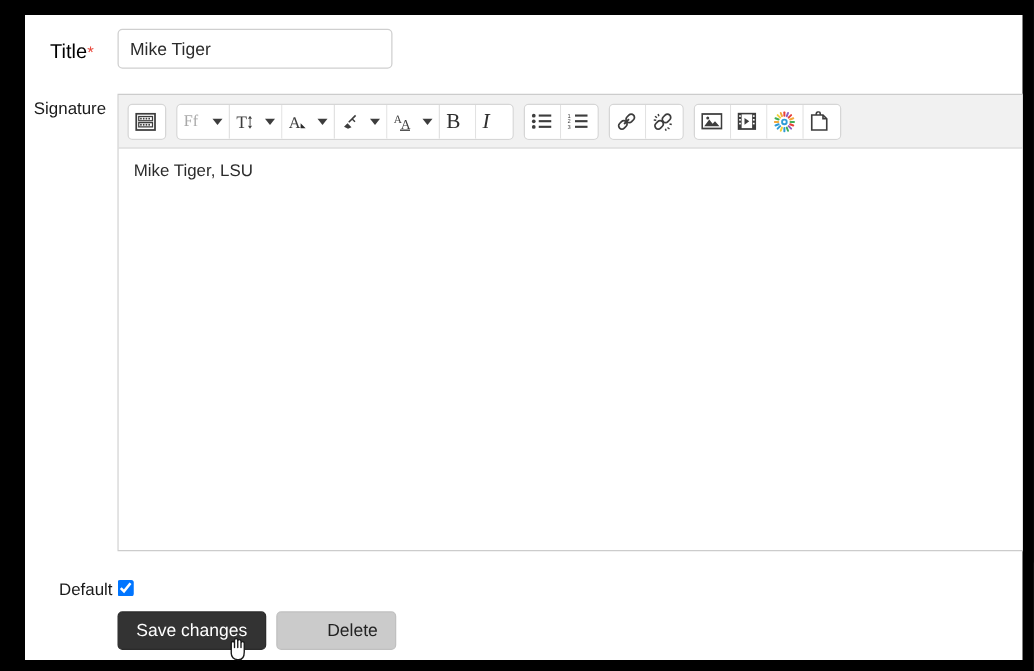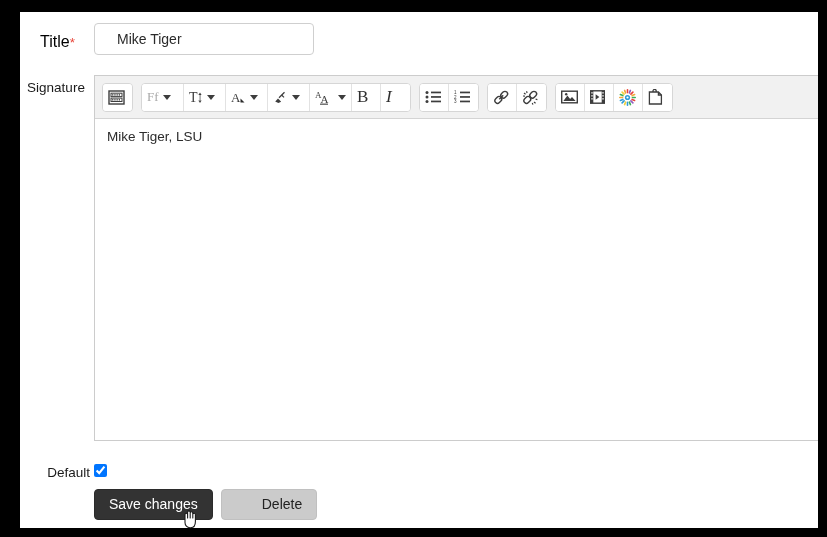--- a/index.html
+++ b/index.html
@@ -31,21 +31,21 @@
   #title-input {
     position: absolute;
     left: 74px; top: 11px;
     width: 220px; height: 32px;
     border: 1px solid #cfcfcf;
     border-radius: 4px;
     background: #ffffff;
     font-family: "Liberation Sans", sans-serif;
     font-size: 14px;
     color: #2b2b2b;
-    padding: 0 22px;
+    padding: 0 9px;
     outline: none;
   }
 
   
   .label-wrap-sig {
     position: absolute; left: 0; top: 66px; width: 72px;
     text-align: center;
   }
   #sig-label { font-size: 13.5px; color: #1a1a1a; }
 
@@ -72,21 +72,21 @@
     align-items: stretch;
     background: #ffffff;
     border: 1px solid #d6d6d6;
     border-radius: 4px;
     height: 29px;
     overflow: hidden;
   }
   .tb-btn {
     display: flex;
     align-items: center;
-    justify-content: flex-start;
+    justify-content: space-between;
     min-width: 29px;
     padding: 0 5px;
     background: #ffffff;
     border: 0;
     border-right: 1px solid #e2e2e2;
     cursor: pointer;
     color: #3d3d3d;
     font-family: "Liberation Serif", serif;
   }
   .tb-group .tb-btn:last-child { border-right: 0; }

